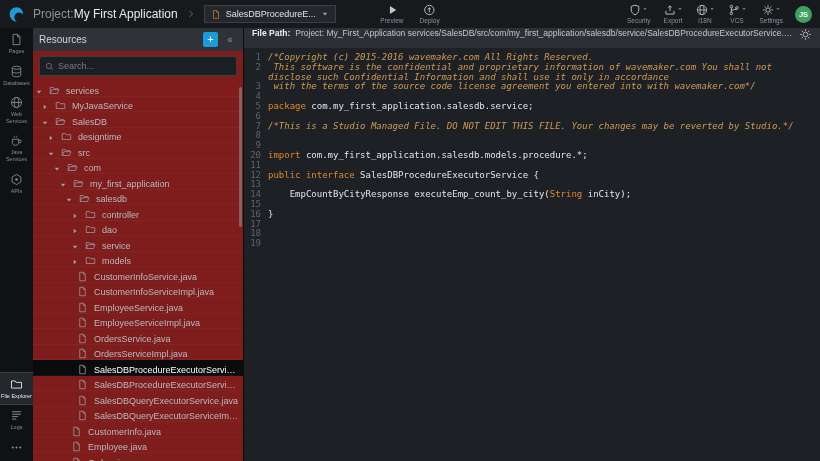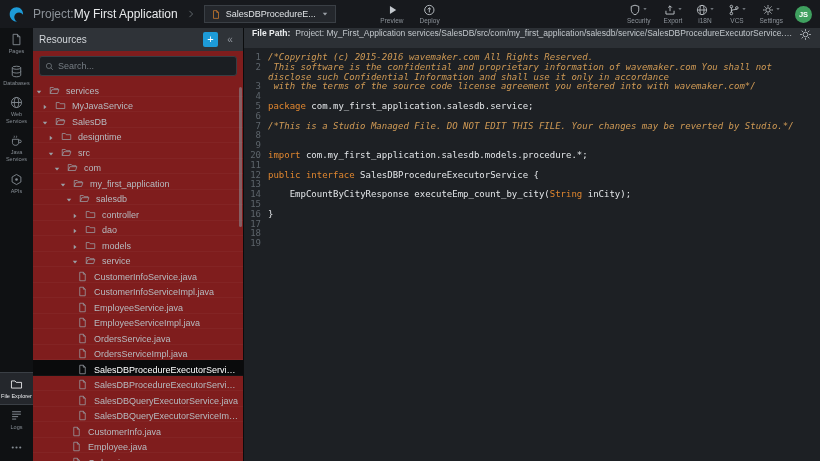--- a/index.html
+++ b/index.html
@@ -457,43 +457,43 @@
           <span class="ico ti">
             <svg viewBox="0 0 16 16">
               <path d="M1.8 3.6h4.4l1.4 1.8h6.6v7H1.8z" fill="none" stroke="currentColor" stroke-width="1.1"></path>
             </svg>
           </span>
           <span class="tree-label">dao</span>
         </div>
         <div class="tree-row" style="padding-left:38px">
           <span class="ico caret">
             <svg viewBox="0 0 16 16">
-              <path d="M5.5 3.5v9L11 8z" fill="currentColor"></path>
-            </svg>
-          </span>
-          <span class="ico ti">
-            <svg viewBox="0 0 16 16">
-              <path d="M1.8 3.6h4.4l1.4 1.8h6.6v7H1.8z" fill="none" stroke="currentColor" stroke-width="1.1"></path>
-            </svg>
-          </span>
-          <span class="tree-label">models</span>
-        </div>
-        <div class="tree-row" style="padding-left:38px">
-          <span class="ico caret">
-            <svg viewBox="0 0 16 16">
               <path d="M3.5 5.5h9L8 11z" fill="currentColor"></path>
             </svg>
           </span>
           <span class="ico ti">
             <svg viewBox="0 0 16 16">
               <path d="M1.8 12.4V3.6h4.4l1.4 1.8h5.6v1.4" fill="none" stroke="currentColor" stroke-width="1.1"></path>
               <path d="M4.2 6.8h10.2l-2 5.6H1.8z" fill="none" stroke="currentColor" stroke-width="1.1"></path>
             </svg>
           </span>
           <span class="tree-label">service</span>
+        </div>
+        <div class="tree-row" style="padding-left:38px">
+          <span class="ico caret">
+            <svg viewBox="0 0 16 16">
+              <path d="M5.5 3.5v9L11 8z" fill="currentColor"></path>
+            </svg>
+          </span>
+          <span class="ico ti">
+            <svg viewBox="0 0 16 16">
+              <path d="M1.8 3.6h4.4l1.4 1.8h6.6v7H1.8z" fill="none" stroke="currentColor" stroke-width="1.1"></path>
+            </svg>
+          </span>
+          <span class="tree-label">models</span>
         </div>
         <div class="tree-row" style="padding-left:44px">
           <span class="ico ti">
             <svg viewBox="0 0 16 16">
               <path d="M4 1.8h5.2l2.8 2.8v9.6H4z" fill="none" stroke="currentColor" stroke-width="1.1"></path>
               <path d="M9.2 1.8v2.8H12" fill="none" stroke="currentColor" stroke-width="1.1"></path>
             </svg>
           </span>
           <span class="tree-label">CustomerInfoService.java</span>
         </div>

